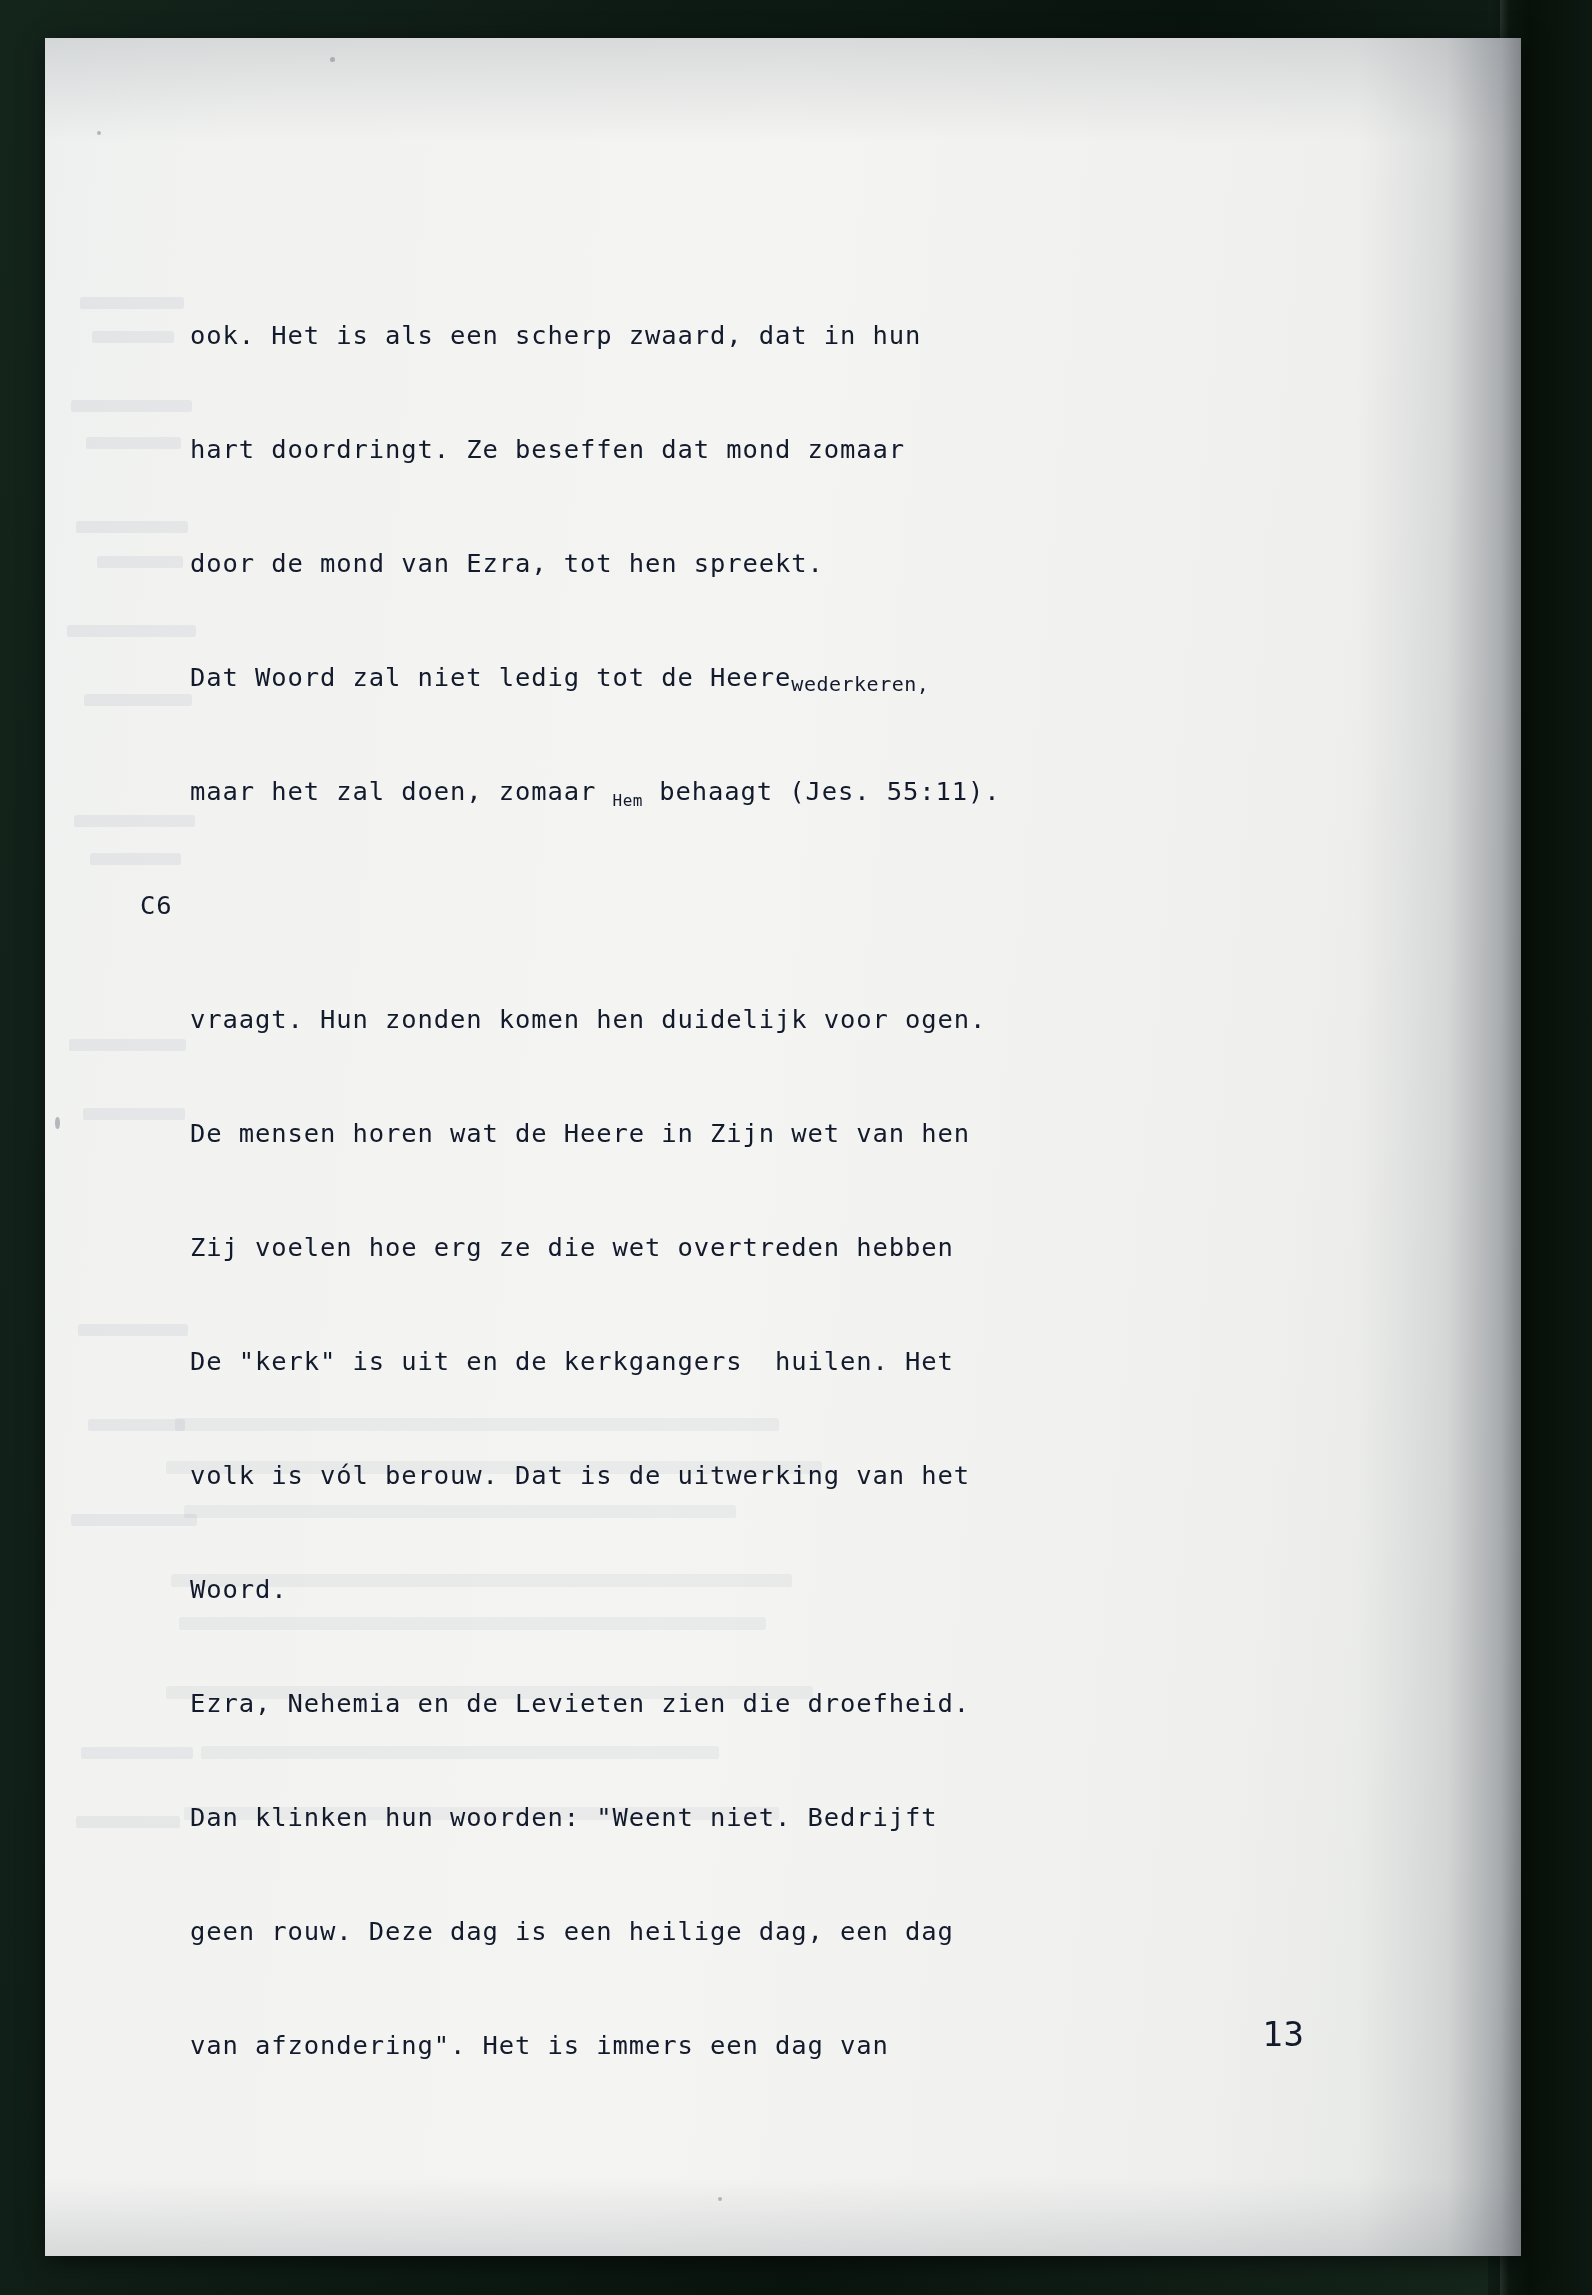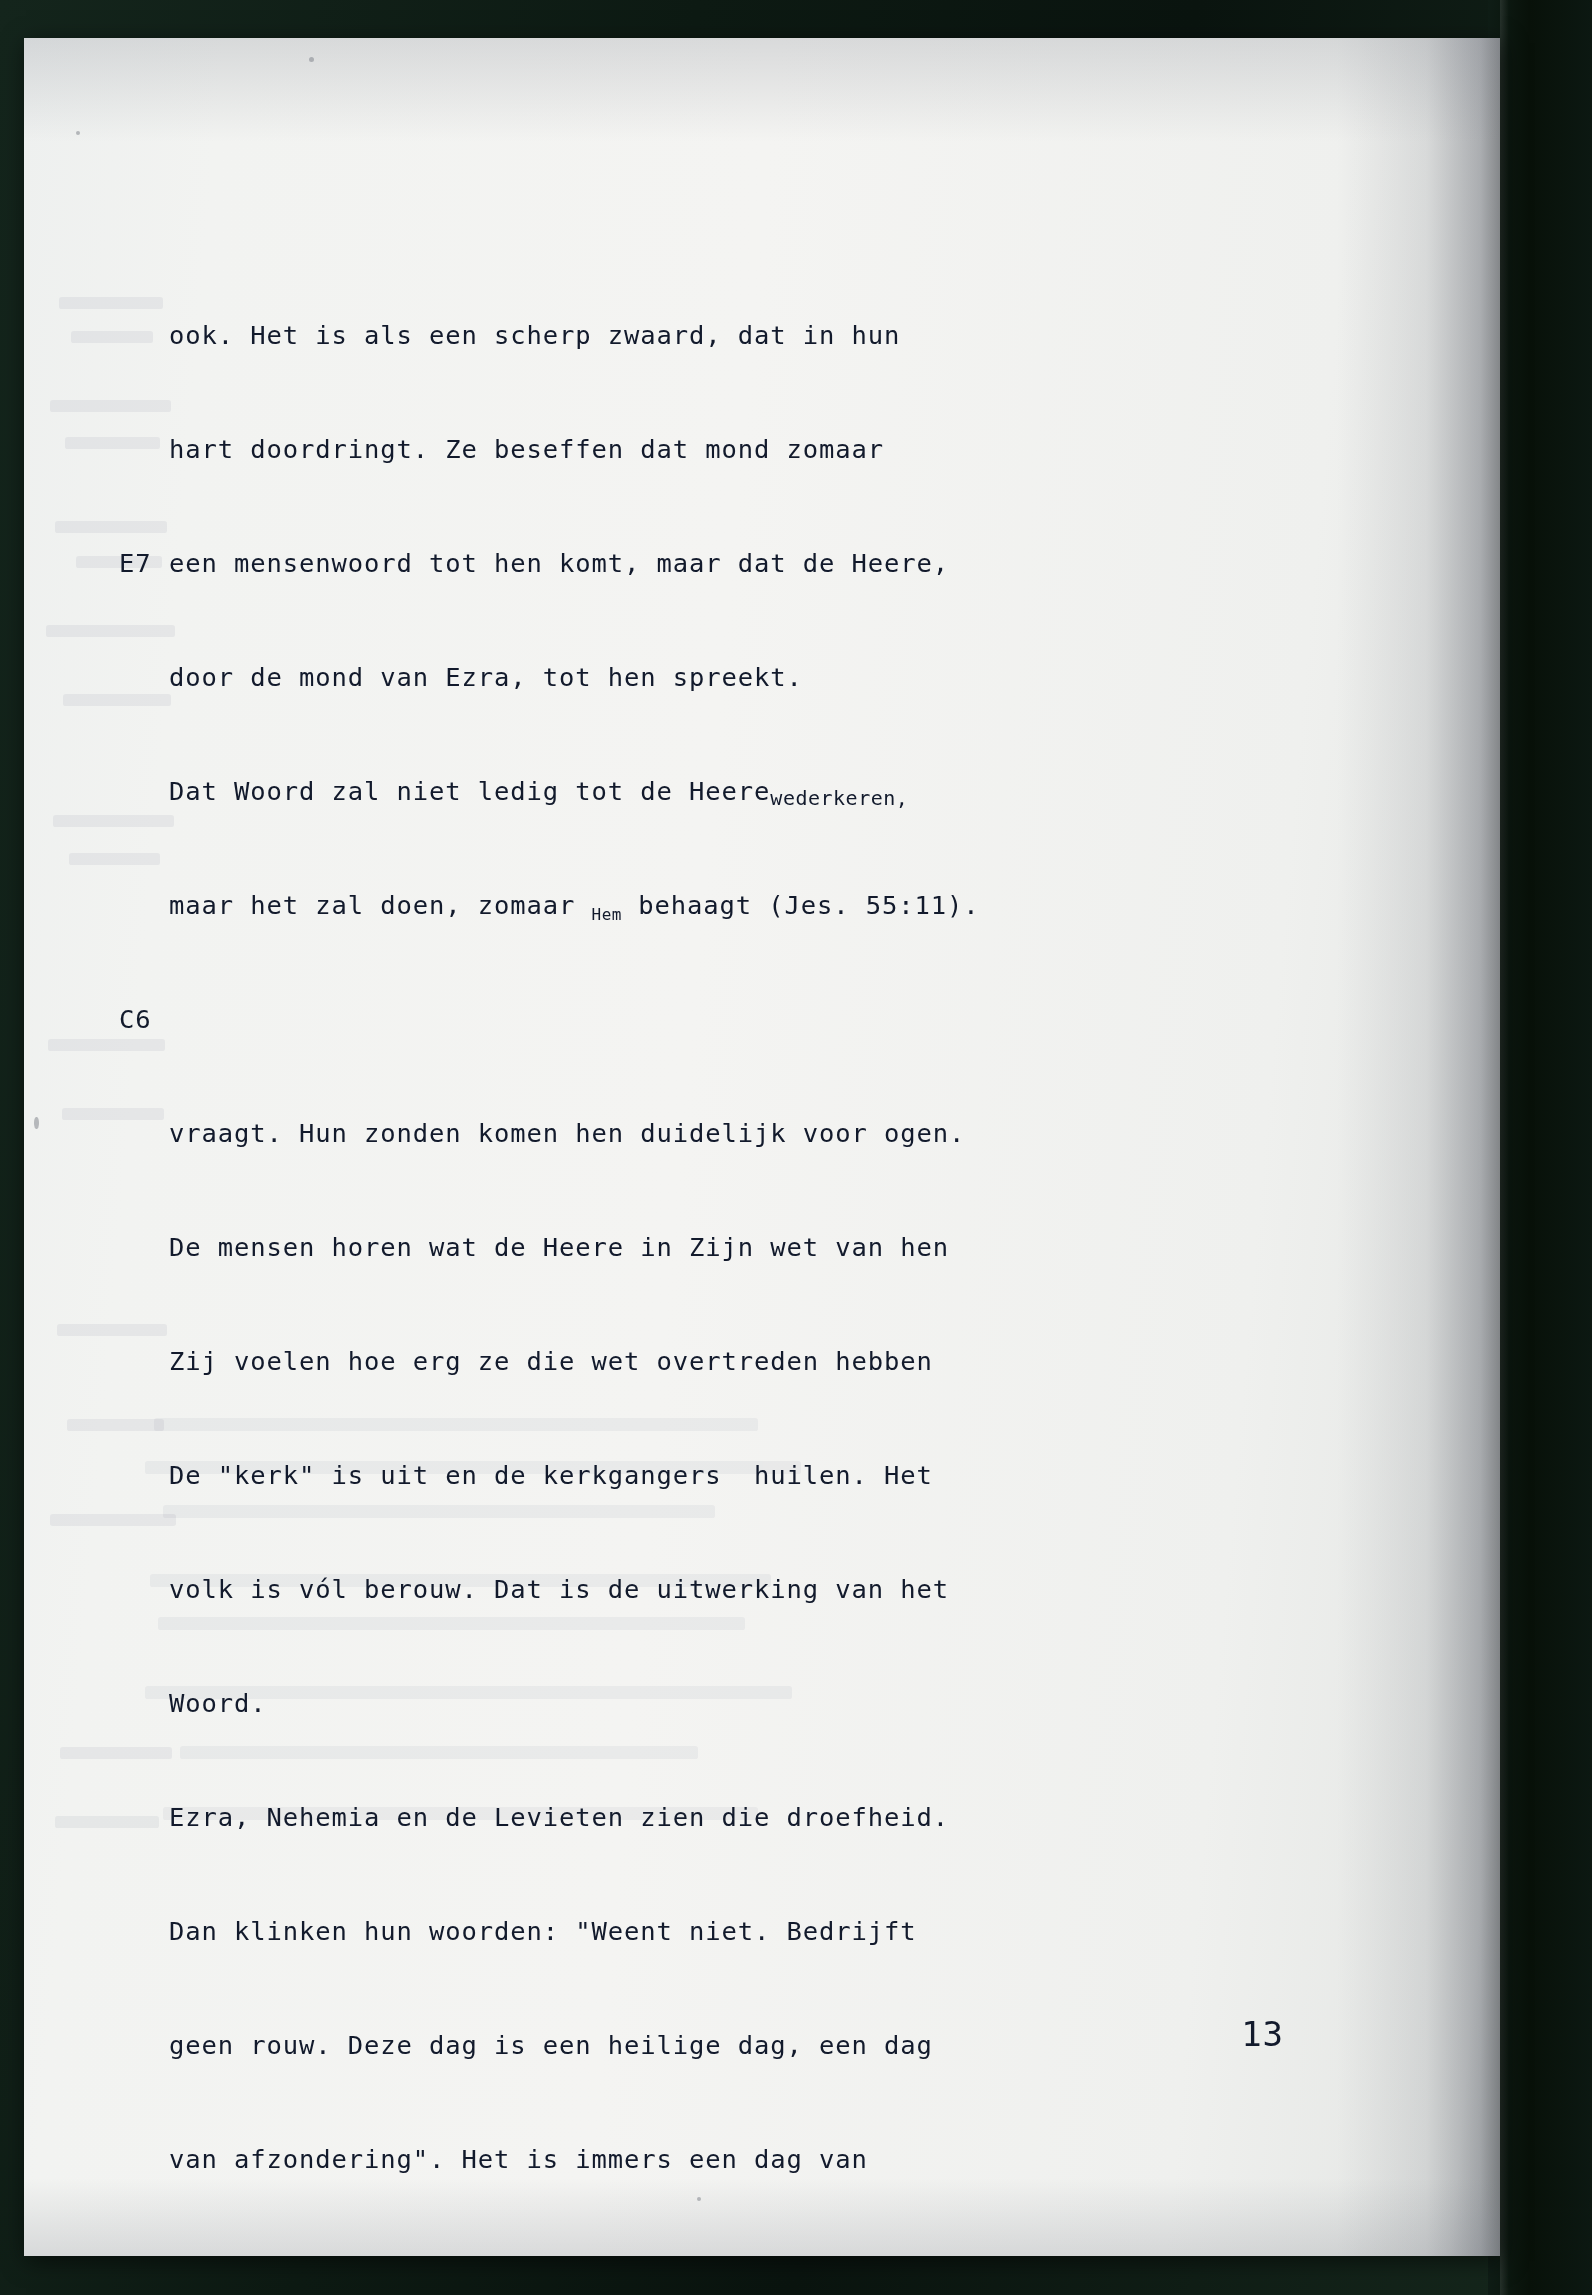--- a/index.html
+++ b/index.html
@@ -37,21 +37,21 @@
     top: 0;
     right: 83px;
     width: 8.6px;
     height: 100%;
     background: linear-gradient(90deg, rgba(255,255,255,0.10), rgba(0,0,0,0.0));
   }
 
   
   .page {
     position: absolute;
-    left: 24px;
+    left: 45px;
     top: 38px;
     width: 1476px;
     height: 2218px;
     background:
       linear-gradient(95deg, #eef0ef 0%, #f2f3f1 12%, #f4f4f2 45%, #eff0ee 80%, #e4e6e4 97%, #d2d5d3 100%);
     box-shadow: 1.7px 5.2px 22.4px rgba(0,0,0,0.55);
     overflow: hidden;
   }
 
   
@@ -202,21 +202,20 @@
 
     <div class="speck" style="left:52px;  top:93px;  width:4.3px;  height:4.3px;"></div>
     <div class="speck" style="left:285px; top:19px;   width:5.2px;  height:5.2px;"></div>
     <div class="speck" style="left:673px; top:2159px; width:4.3px;  height:4.3px;"></div>
     <div class="speck" style="left:10.4px;  top:1079px; width:4.3px;  height:12px;"></div>
 
     <div class="textblock">
 
       <div class="line"><span>ook. Het is als een scherp zwaard, dat in hun</span></div>
       <div class="line"><span>hart doordringt. Ze beseffen dat mond zomaar</span></div>
-      <div class="line"><span class="marker">E7</span><span>een mensenwoord tot hen komt, maar dat de Heere,</span></div>
       <div class="line"><span>door de mond van Ezra, tot hen spreekt.</span></div>
       <div class="line"><span>Dat Woord zal niet ledig tot de Heere</span><span class="sub">wederkeren,</span></div>
       <div class="line"><span>maar het zal doen, zomaar </span><span class="sub-hem">Hem</span><span> behaagt (Jes. 55:11).</span></div>
       <div class="line"><span class="marker">C6</span></div>
       <div class="line"><span>vraagt. Hun zonden komen hen duidelijk voor ogen.</span></div>
       <div class="line"><span>De mensen horen wat de Heere in Zijn wet van hen</span></div>
       <div class="line"><span>Zij voelen hoe erg ze die wet overtreden hebben</span></div>
       <div class="line"><span>De "kerk" is uit en de kerkgangers  huilen. Het</span></div>
       <div class="line"><span>volk is vól berouw. Dat is de uitwerking van het</span></div>
       <div class="line"><span>Woord.</span></div>

